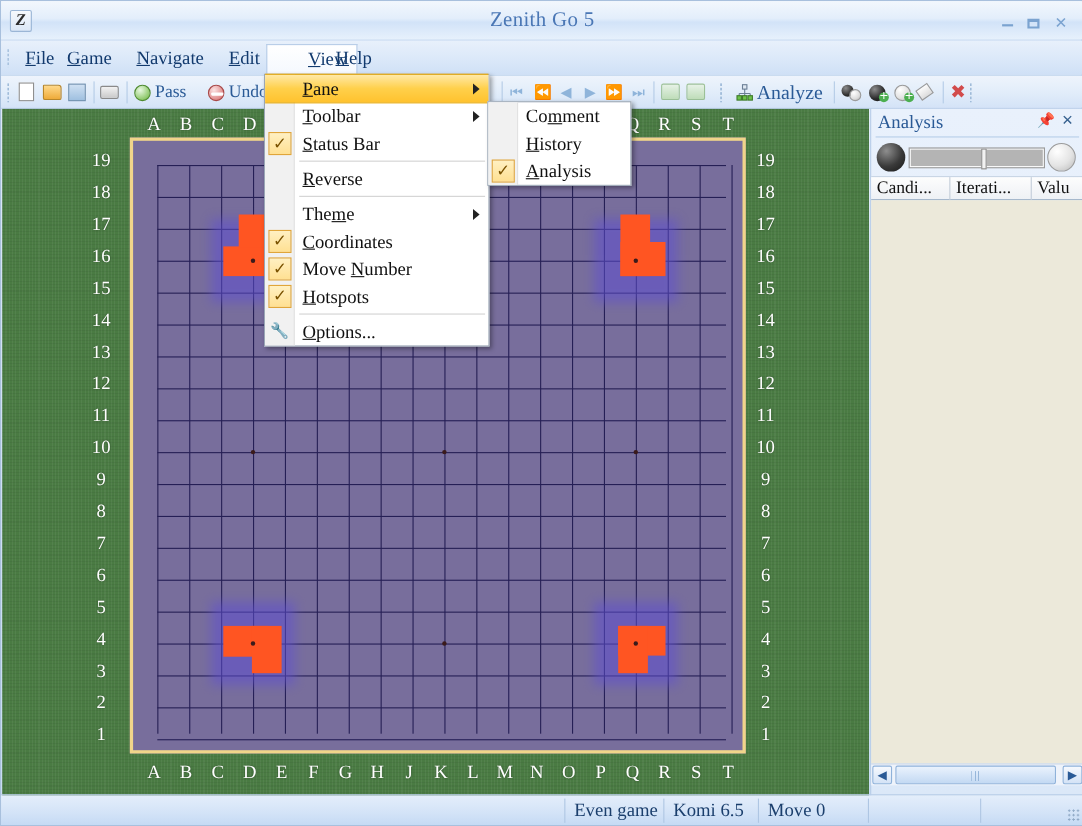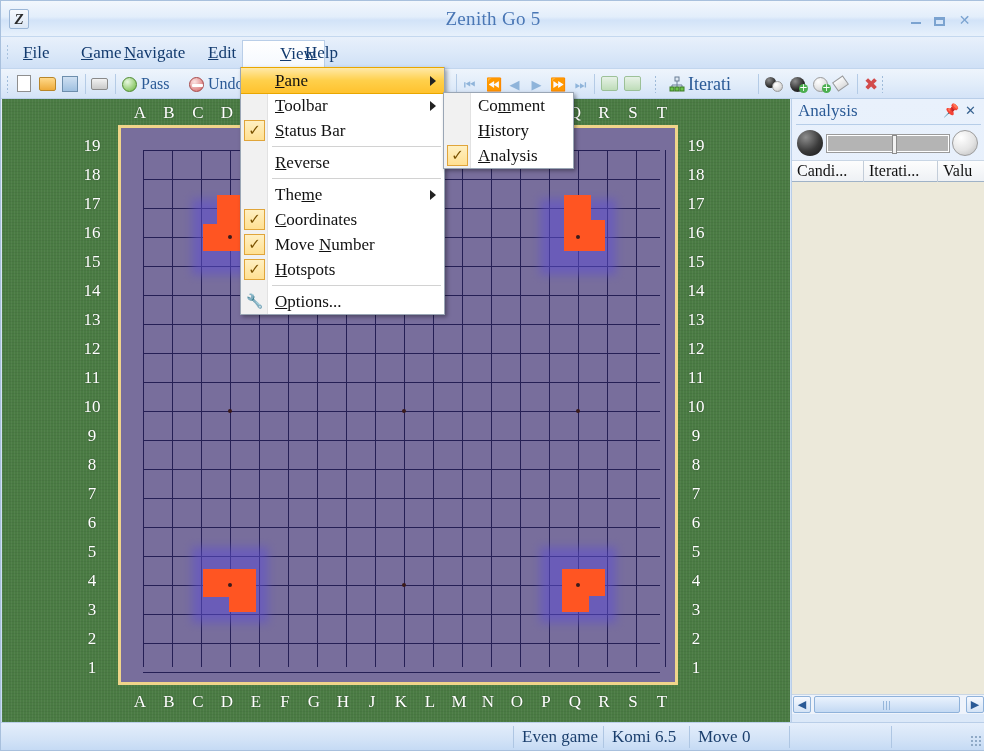--- a/index.html
+++ b/index.html
@@ -292,21 +292,21 @@
       </div>
     <div class="winbtn" id="btn-max">
         <span class="box"></span>
       </div>
     <div class="winbtn" id="btn-close">✕</div>
   </div>
 
   <div id="menubar">
     <div class="grip"></div>
     <div class="menu-item" style="left:14px"><u>F</u>ile</div>
-    <div class="menu-item" style="left:72px"><u>G</u>ame</div>
+    <div class="menu-item" style="left:52px"><u>G</u>ame</div>
     <div class="menu-item" style="left:115px"><u>N</u>avigate</div>
     <div class="menu-item" style="left:199px"><u>E</u>dit</div>
     <div class="menu-item open" style="left:241px"><u>V</u>iew</div>
     <div class="menu-item" style="left:296px"><u>H</u>elp</div>
   </div>
 
   <div id="toolbar">
     <div class="tb-grip" style="left:5px"></div>
 
     <div class="tb-ic ico-new" style="left:16px"></div>
@@ -334,21 +334,21 @@
 
     <div class="tb-ic" style="left:668px;top:7px;width:16px;height:16px">
       <svg width="16" height="16" viewBox="0 0 16 16">
         <rect x="6" y="1" width="4" height="4" fill="#dfe8f2" stroke="#6b7f96"></rect>
         <path d="M8 5 L8 9 M3 9 L13 9 M3 9 L3 12 M8 9 L8 12 M13 9 L13 12" stroke="#6b7f96" fill="none"></path>
         <rect x="1" y="11" width="4" height="4" fill="#6cc24a" stroke="#3d7a28"></rect>
         <rect x="6" y="11" width="4" height="4" fill="#6cc24a" stroke="#3d7a28"></rect>
         <rect x="11" y="11" width="4" height="4" fill="#6cc24a" stroke="#3d7a28"></rect>
       </svg>
     </div>
-    <div class="tb-btn" style="left:687px;font-size:18px">Iterati</div>
+    <div class="tb-btn" style="left:687px;font-size:18px">Analyze</div>
     <div class="tb-sep" style="left:757px"></div>
 
     <div class="tb-ic" style="left:764px;top:6px;width:20px;height:18px">
       <span class="stone-ic" style="left:0;top:2px;width:11px;height:11px;background:radial-gradient(circle at 35% 28%,#8c8c8c,#2f2f2f 60%,#141414)"></span>
       <span class="stone-ic" style="left:7px;top:6px;width:11px;height:11px;background:radial-gradient(circle at 35% 28%,#fff,#ddd 60%,#b0b0b0);border:1px solid #9b9b9b"></span>
     </div>
     <div class="tb-ic" style="left:788px;top:6px;width:20px;height:18px">
       <span class="stone-ic" style="left:1px;top:2px;width:15px;height:15px;background:radial-gradient(circle at 34% 28%,#8c8c8c,#2c2c2c 58%,#111)"></span>
       <span style="position:absolute;left:10px;top:9px;width:9px;height:9px;border-radius:50%;background:#4caf50;color:#fff;font:10px/8px 'DejaVu Sans',sans-serif;text-align:center">+</span>
     </div>

